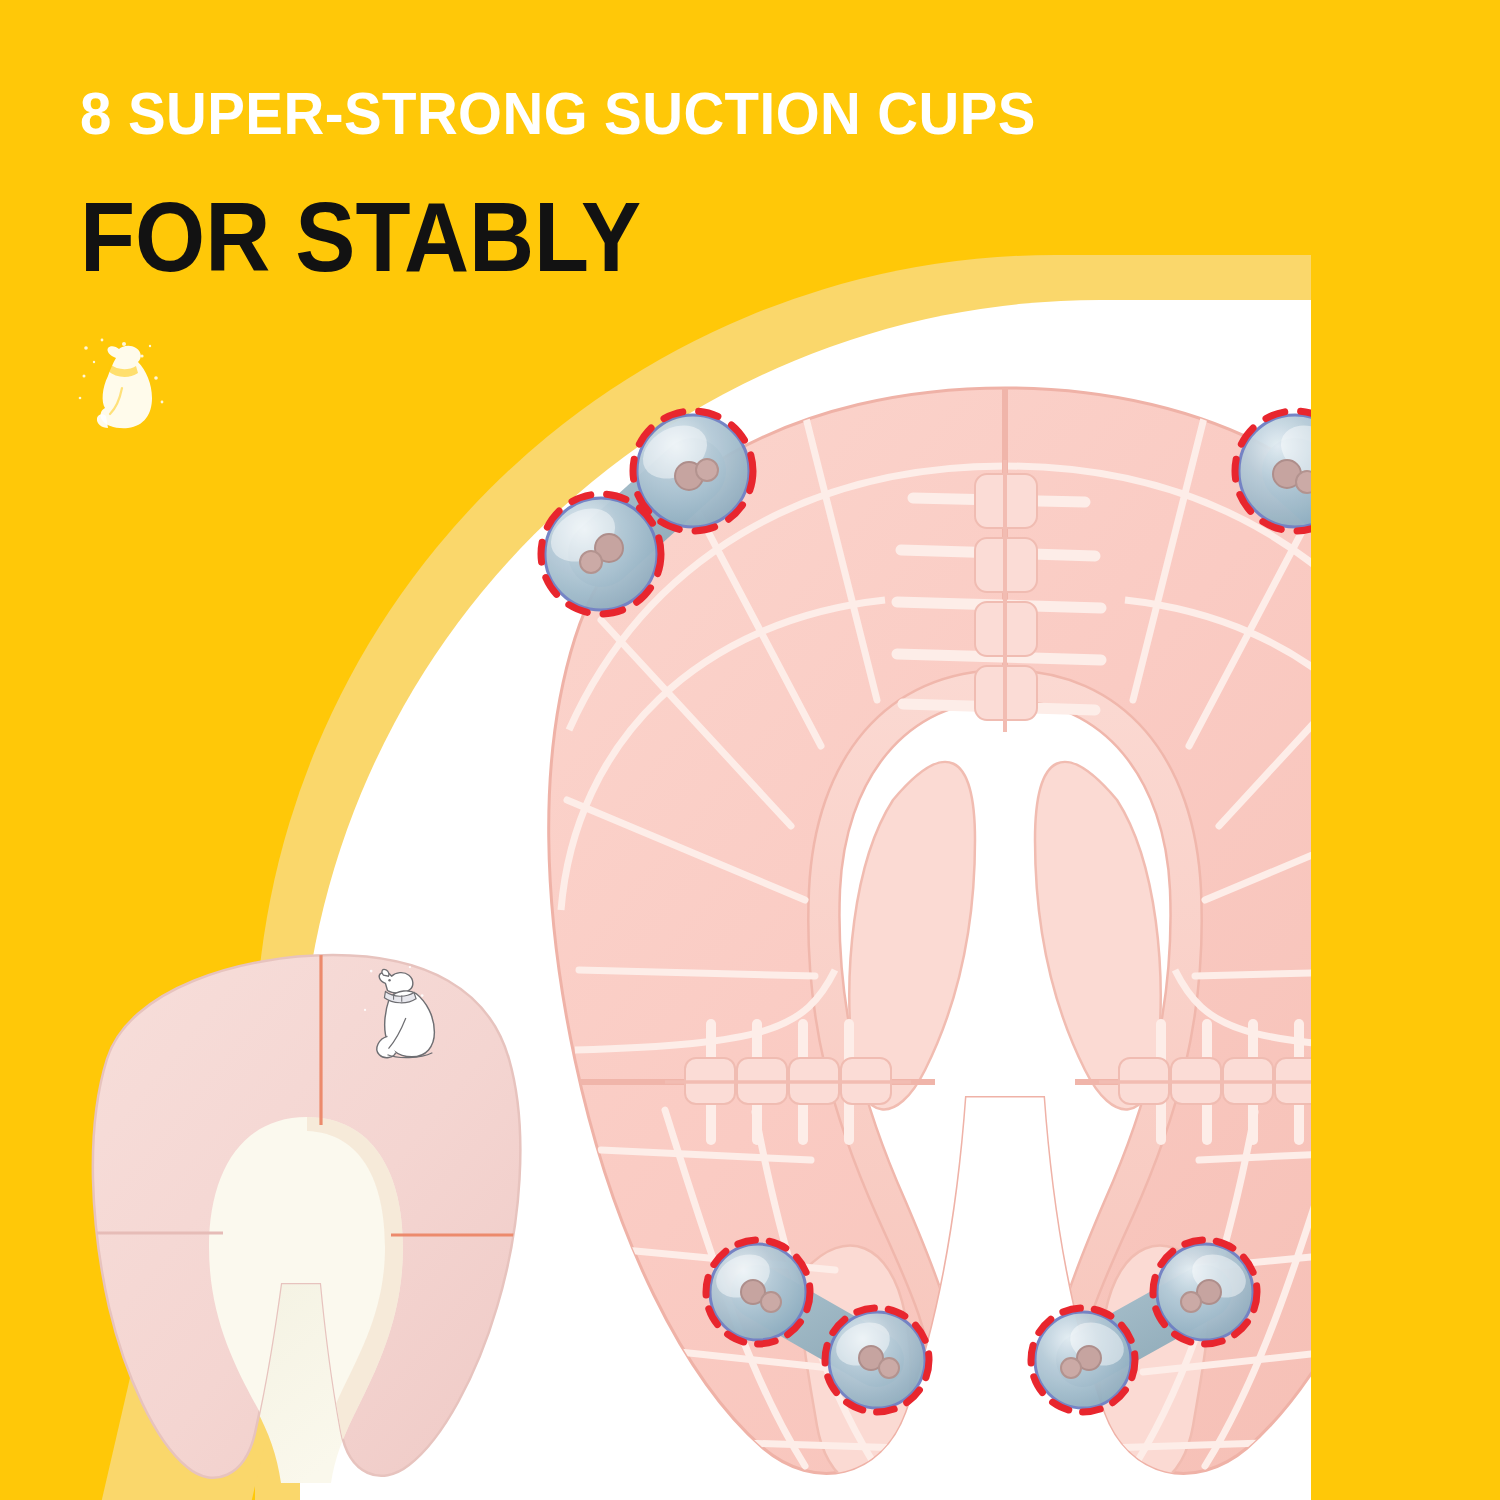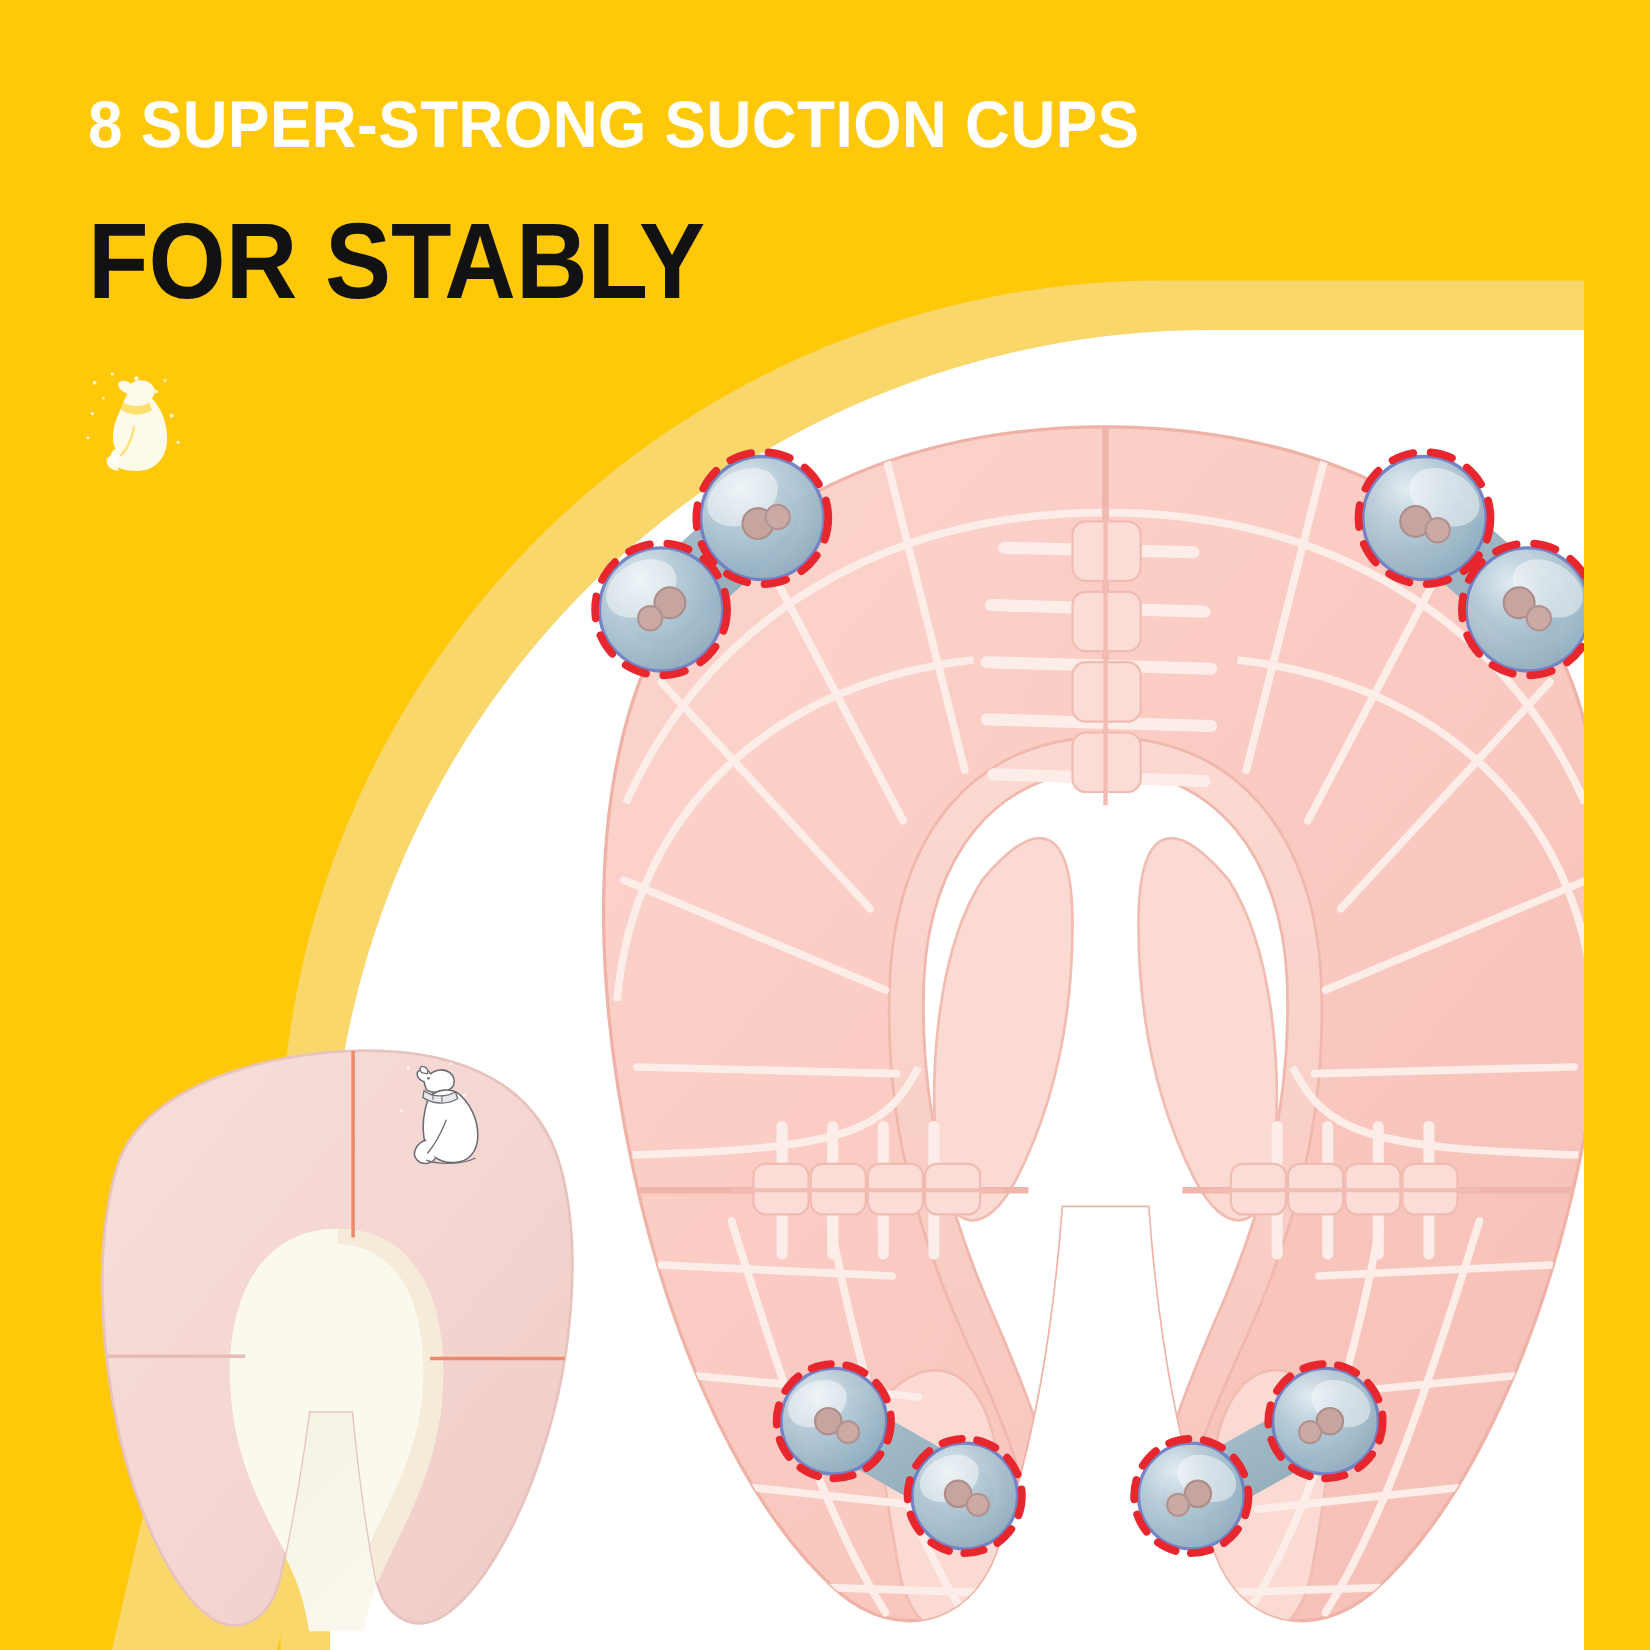--- a/index.html
+++ b/index.html
@@ -2,21 +2,21 @@
 <html><head>
 <meta charset="utf-8">
 <style>
   html,body{margin:0;padding:0;}
   body{
     width:1500px;height:1500px;
     background:#FFC808;
     font-family:"Liberation Sans", sans-serif;
     overflow:hidden;
   }
-  .stage{position:relative;width:1440px;height:1500px;overflow:hidden;background:#FFC808;}
+  .stage{position:relative;width:1311px;height:1500px;overflow:hidden;background:#FFC808;}
 
   
   .bg-yellow{position:absolute;inset:0;background:#FFC808;}
 
   .bg-band{
     position:absolute;
     left:255px;top:255px;
     width:1600px;height:1600px;
     border-radius:50% 0 0 0;
     background:#FAD76B;

